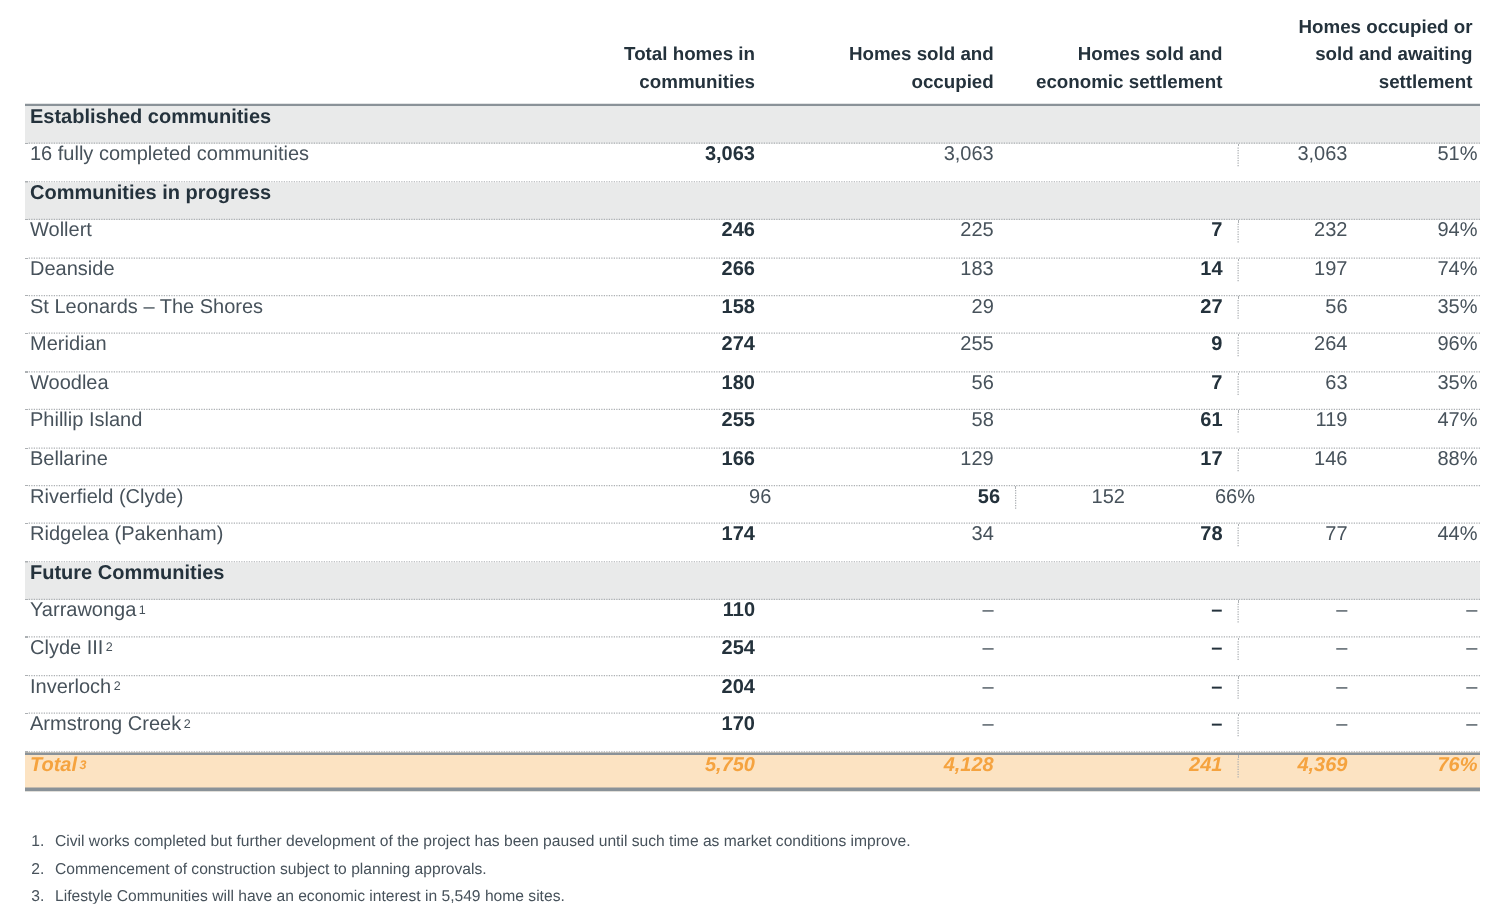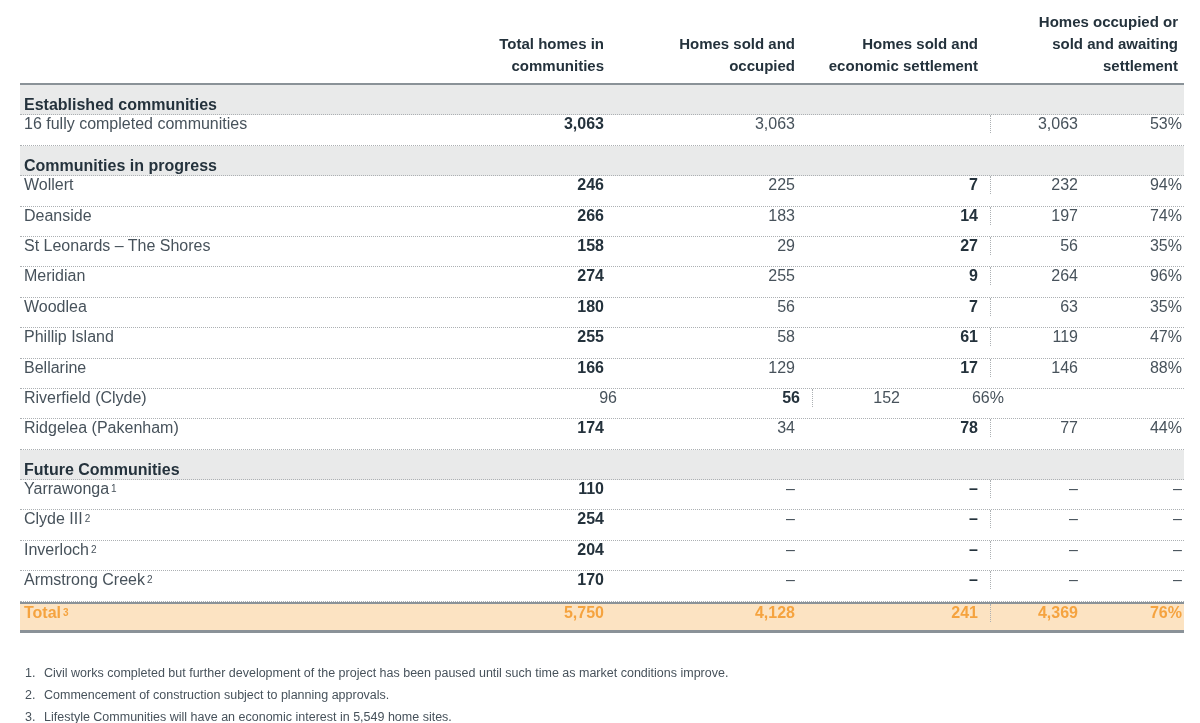--- a/index.html
+++ b/index.html
@@ -29,29 +29,29 @@
   .h-name{width:410px;}
   .h-total{width:178px;padding-right:4px;}
   .h-sold{width:191px;padding-right:4px;}
   .h-await{width:191px;padding-right:12px;}
   .h-occ{width:194px;padding-right:6px;}
 
   
   .row{display:flex;align-items:flex-start;height:30.4px;font-size:16px;border-bottom:1px dotted var(--dotted-gray);}
   .row > div{display:flex;align-items:center;}
   .num{justify-content:flex-end;}
-  .section-row{background:var(--section-row-bg);font-weight:bold;color:var(--text-dark);padding-left:4px;align-items:flex-end;}
+  .section-row{background:var(--section-row-bg);font-weight:bold;color:var(--text-dark);padding-left:4px;align-items:flex-start;}
   .c-name{width:410px;padding-left:4px;color:var(--text-regular);}
   .c-total{width:178px;padding-right:4px;font-weight:bold;color:var(--text-dark);}
   .c-sold{width:191px;padding-right:4px;color:var(--text-regular);}
   .c-await{width:191px;padding-right:12px;font-weight:bold;color:var(--text-dark);}
   .c-count{width:92px;padding-right:4px;color:var(--text-regular);border-left:1px dotted var(--dotted-gray);}
   .c-pct{width:102px;padding-right:2px;color:var(--text-regular);}
 
-  .total-row{background:var(--total-row-bg);border-top:2px solid var(--border-gray);border-bottom:3px solid var(--border-gray);height:31.4px;}
+  .total-row{background:var(--total-row-bg);border-top:2px solid var(--border-gray);border-bottom:3px solid var(--border-gray);height:31.4px;font-style:italic;}
   .total-row .c-name,.total-row .c-total,.total-row .c-sold,
   .total-row .c-await,.total-row .c-count,.total-row .c-pct{color:var(--accent-orange);font-weight:bold;}
 
   sup.fn{font-size:10px;line-height:0;vertical-align:super;margin-left:2px;}
 
   
   .footnotes{position:absolute;left:20px;top:662px;width:1120px;}
   .fn-row{display:flex;height:22px;align-items:center;font-size:12.5px;color:var(--text-regular);}
   .fn-num{width:24px;padding-left:5px;flex:none;}
 </style>
@@ -93,21 +93,21 @@
         <div class="c-sold num">
           <span>3,063</span>
         </div>
         <div class="c-await num">
           <span></span>
         </div>
         <div class="c-count num">
           <span>3,063</span>
         </div>
         <div class="c-pct num">
-          <span>53%</span>
+          <span>51%</span>
         </div>
       </div>
       <div class="row section-row">
         <span>Communities in progress</span>
       </div>
       <div class="row data-row">
         <div class="c-name">
           <span>Wollert</span>
         </div>
         <div class="c-total num">

